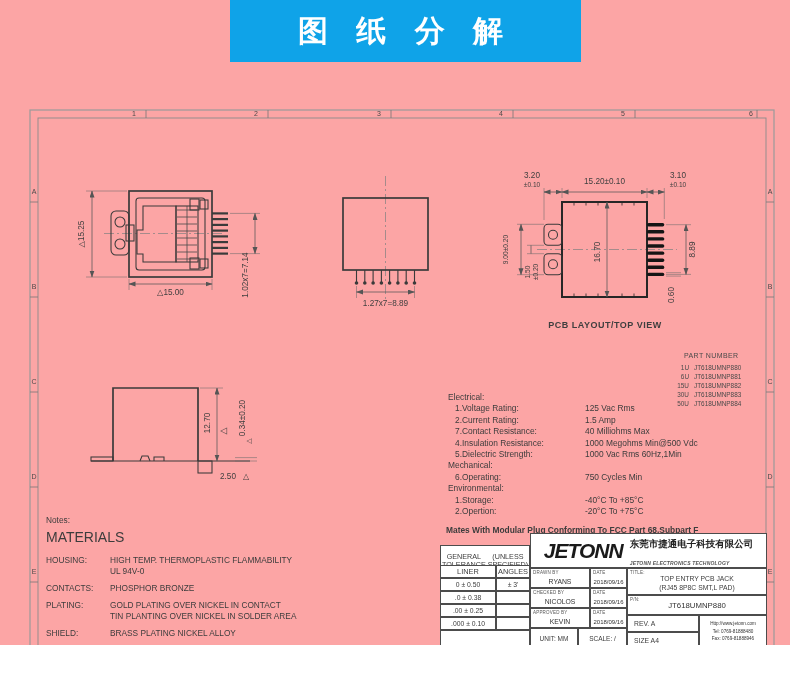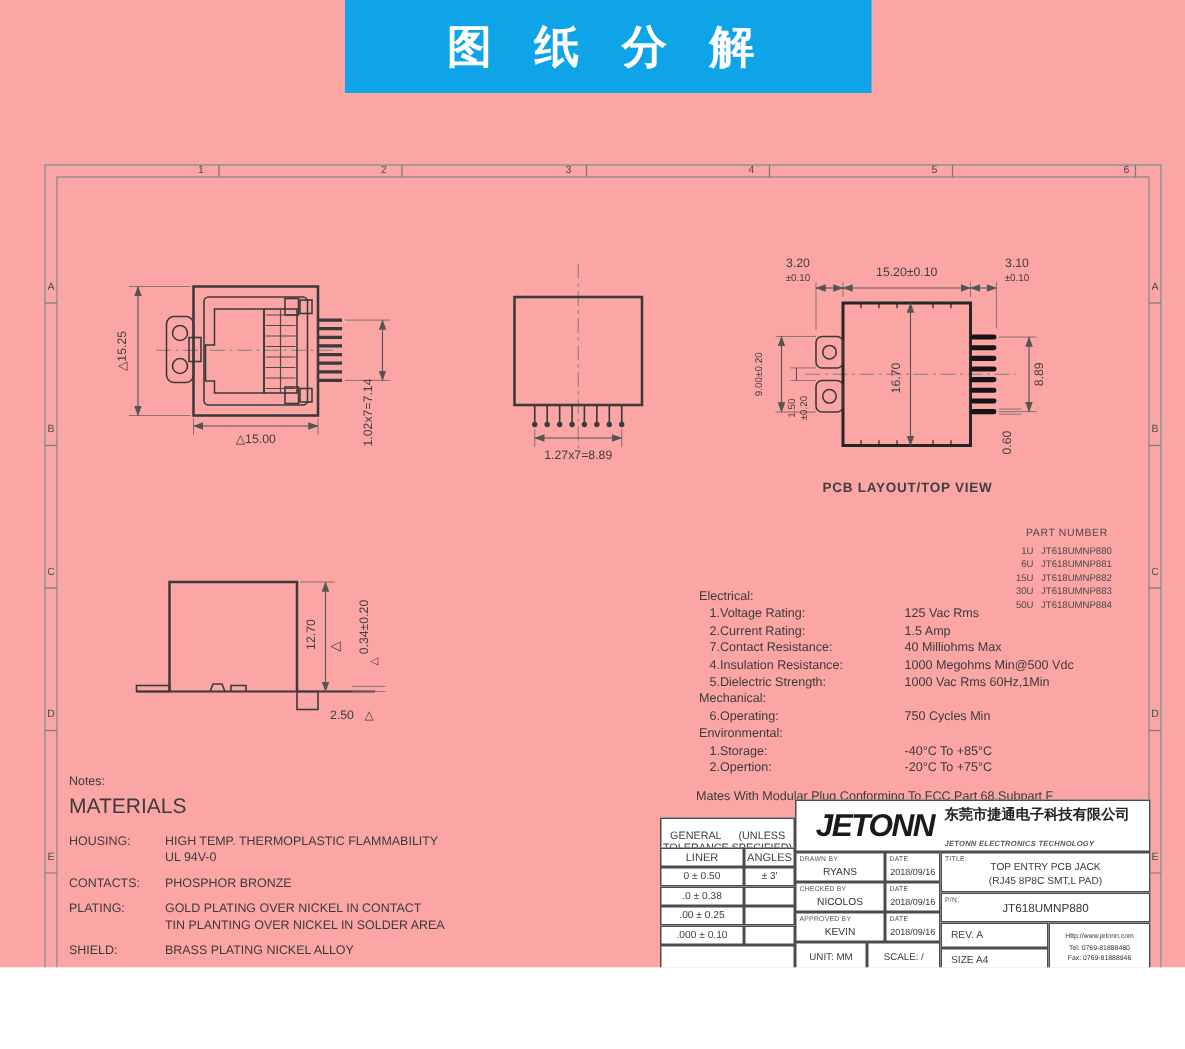--- a/index.html
+++ b/index.html
@@ -21,25 +21,25 @@
   .out{stroke:#3a3a3a;stroke-width:1.7;fill:none;}
   .out2{stroke:#3a3a3a;stroke-width:1.05;fill:none;}
   .thin{stroke:#4a4a4a;stroke-width:.8;fill:none;}
   .cl{stroke:#808080;stroke-width:.7;fill:none;stroke-dasharray:10 3 2 3;}
   
   #pnblock{position:absolute;left:672px;top:352px;width:96px;}
   #pnblock .pntitle{font-size:7px;letter-spacing:.4px;color:#4a4a4a;margin-bottom:4px;margin-left:12px;}
   .pnrow{display:flex;gap:5px;font-size:6.4px;line-height:9px;color:#4a4a4a;}
   .pncode{width:17px;text-align:right;}
   
-  #specs{position:absolute;left:466px;top:392px;width:322px;}
+  #specs{position:absolute;left:448px;top:392px;width:322px;}
   .srow{display:flex;font-size:8.4px;line-height:11.4px;}
   .shead{font-size:8.4px;line-height:11.4px;}
   .slabel{width:130px;padding-left:7px;}
-  #specfoot{font-size:8.4px;line-height:12px;margin-top:7px;margin-left:-2px;}
+  #specfoot{font-size:8.4px;line-height:12px;margin-top:7px;margin-left:-2px;font-weight:bold;}
   
   #notes{position:absolute;left:46px;top:514px;width:330px;}
   #notes .ntitle{font-size:8.3px;line-height:12px;}
   #notes .nsub{font-size:14px;line-height:12px;margin-top:5px;}
   .nrow{display:flex;font-size:8.3px;line-height:11px;margin-top:6px;}
   .nlabel{width:64px;}
   
   #tblock{position:absolute;left:440px;top:533px;width:327px;height:115px;}
   .cell{position:absolute;border:1px solid #4c4c4c;box-sizing:border-box;background:#fff;}
   .c-center{display:flex;align-items:center;justify-content:center;text-align:center;}

